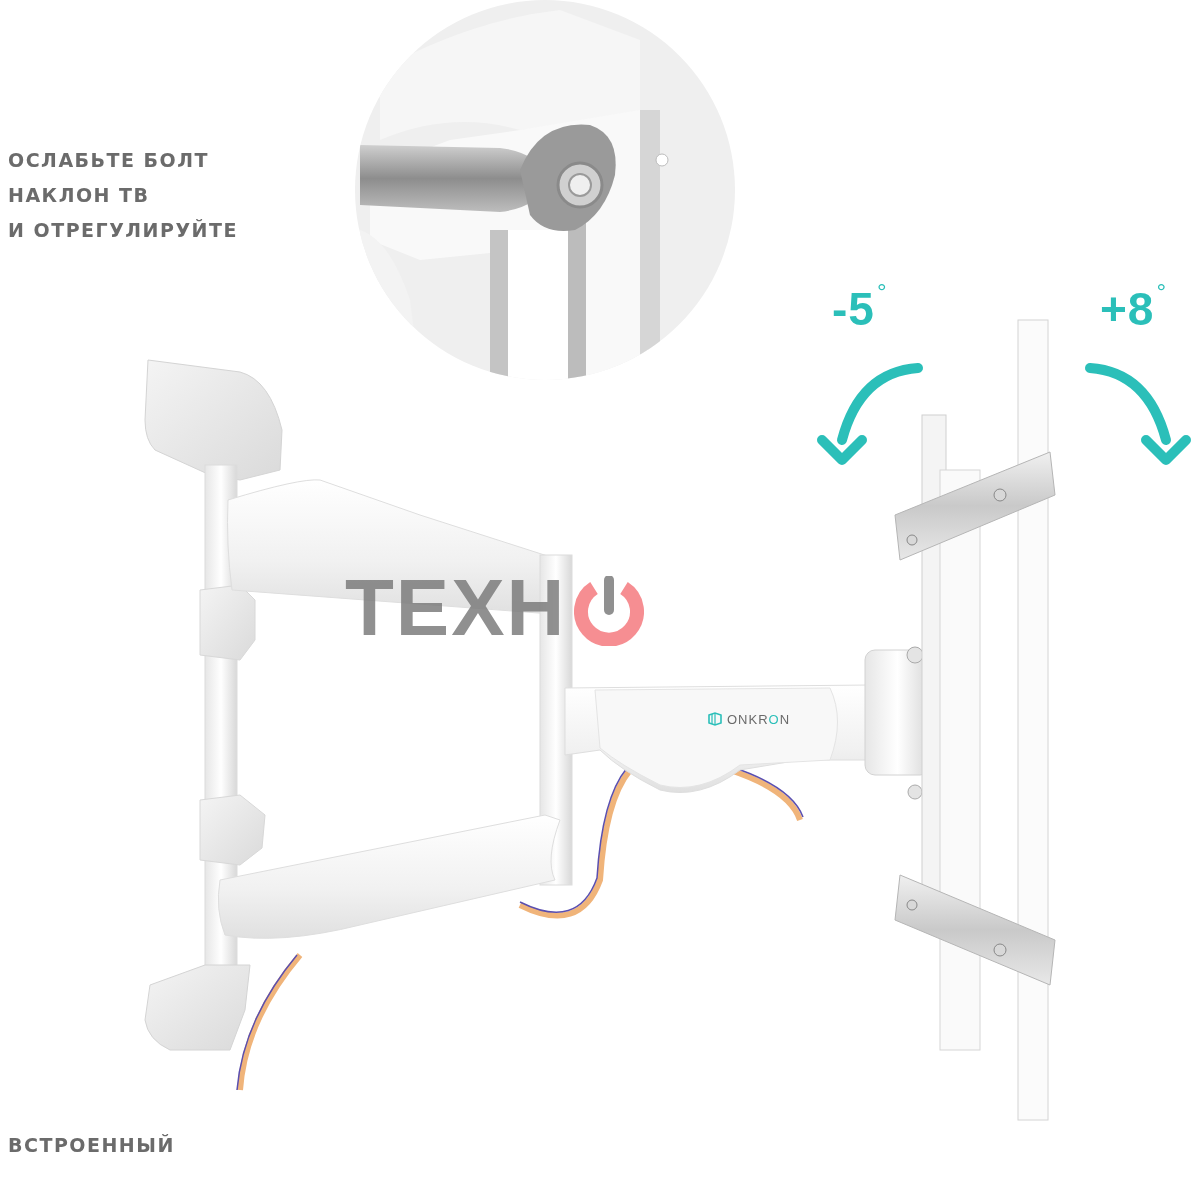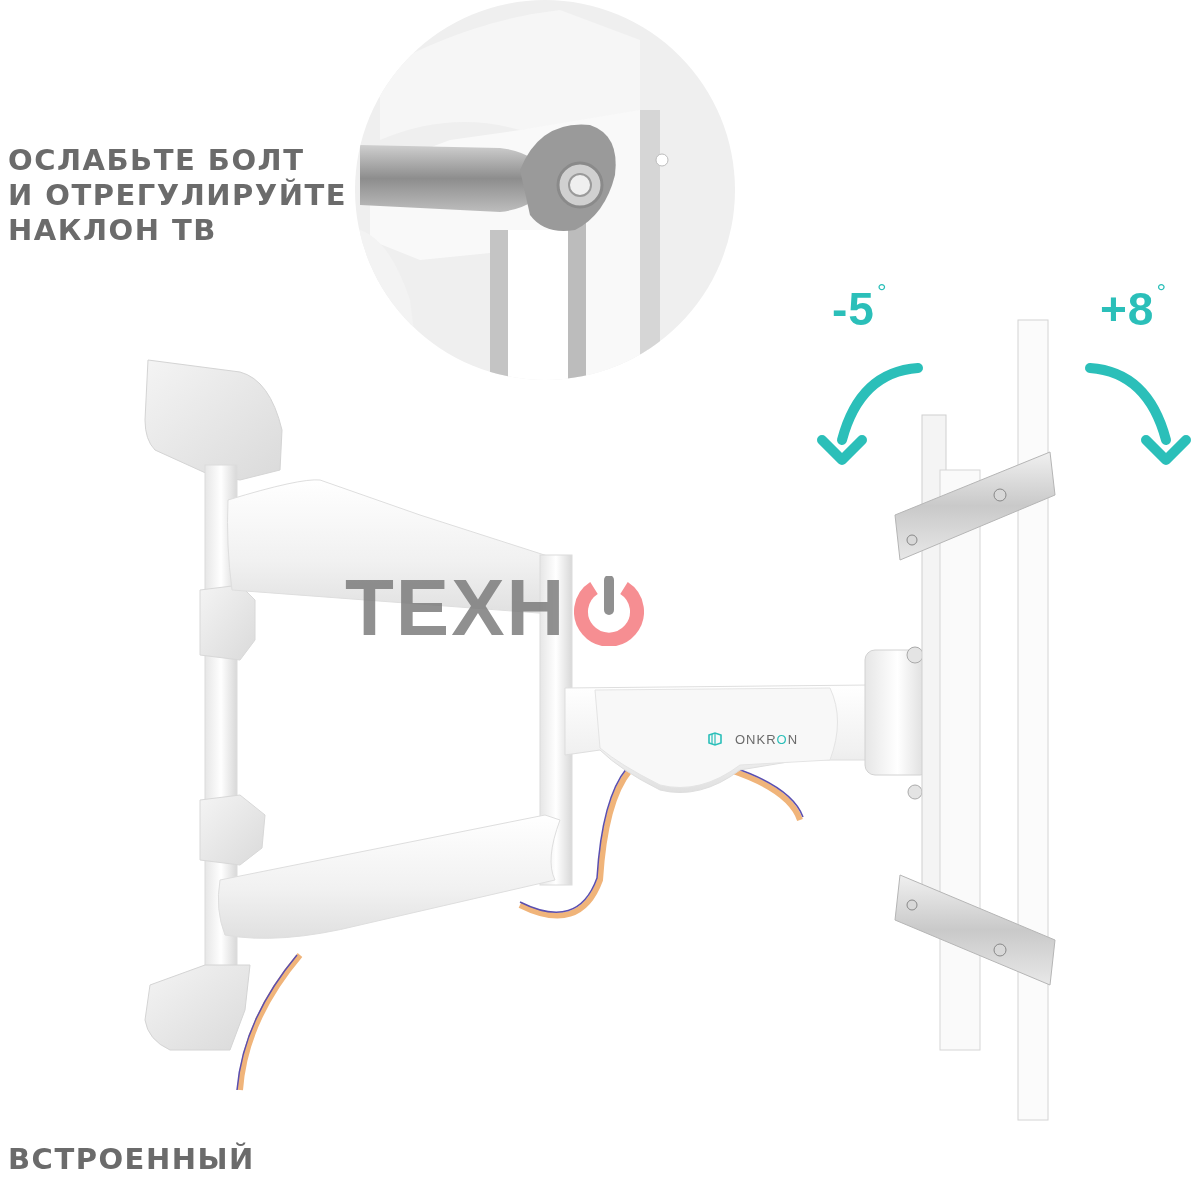--- a/index.html
+++ b/index.html
@@ -1,28 +1,28 @@
 <!DOCTYPE html>
 <html><head>
 <meta charset="utf-8">
 <style>
   html, body { margin:0; padding:0; background:#ffffff; }
   body { width:1199px; height:1200px; position:relative; overflow:hidden; font-family:"DejaVu Sans", sans-serif; }
-  .caption { position:absolute; color:#6b6b6b; font-weight:bold; font-size:29px; line-height:35px; letter-spacing:1.5px; font-family:"DejaVu Sans", sans-serif; }
+  .caption { position:absolute; color:#6b6b6b; font-weight:bold; font-size:19px; line-height:35px; letter-spacing:1.5px; font-family:"DejaVu Sans", sans-serif; }
   .caption div { white-space:nowrap; }
   #cap-top { left:8px; top:143px; }
-  #cap-bottom { left:8px; top:1128px;margin-top:14px; }
+  #cap-bottom { left:8px; top:1128px; }
   .angle { position:absolute; color:#2bbfb9; font-family:"Liberation Sans", sans-serif; font-size:46px; font-weight:bold; letter-spacing:1px; }
   .angle sup { font-size:24px; font-weight:normal; vertical-align:top; position:relative; top:-4px; margin-left:2px; }
   #angle-minus { left:832px; top:282px; }
   #angle-plus { left:1100px; top:282px; }
   #scene { position:absolute; left:0; top:0; }
   #watermark { position:absolute; left:345px; top:568px; height:80px; display:flex; align-items:center; font-family:"Liberation Sans", sans-serif; font-weight:bold; font-size:80px; color:rgba(120,120,120,0.82); letter-spacing:2px;gap:6px; }
   #watermark .power { display:inline-block; width:70px; height:70px; position:relative; margin:0 2px; }
-  #onkron { position:absolute; left:707px; top:730px; display:flex; align-items:center; gap:12px; font-family:"Liberation Sans", sans-serif; font-size:13px; color:#6a6a6a; letter-spacing:1px; }
+  #onkron { position:absolute; left:707px; top:710px; display:flex; align-items:center; gap:4px; font-family:"Liberation Sans", sans-serif; font-size:13px; color:#6a6a6a; letter-spacing:1px; }
   #onkron .on { color:#2bbfb9; }
 </style>
 </head>
 <body>
 
 <svg id="scene" width="1199" height="1200" viewBox="0 0 1199 1200" xmlns="http://www.w3.org/2000/svg">
   <defs>
     <linearGradient id="gArm" x1="0" y1="0" x2="0" y2="1">
       <stop offset="0" stop-color="#ffffff"></stop>
       <stop offset="0.6" stop-color="#f1f1f1"></stop>
@@ -112,22 +112,22 @@
     <path d="M822 440 L842 460 L862 440" stroke="#2bbfb9" stroke-width="10" fill="none" stroke-linecap="round" stroke-linejoin="round"></path>
   </g>
   <g>
     <path d="M1090 368 Q1148 372 1166 440" stroke="#2bbfb9" stroke-width="10" fill="none" stroke-linecap="round"></path>
     <path d="M1146 440 L1166 460 L1186 440" stroke="#2bbfb9" stroke-width="10" fill="none" stroke-linecap="round" stroke-linejoin="round"></path>
   </g>
 </svg>
 
 <div id="cap-top" class="caption">
   <div>ОСЛАБЬТЕ БОЛТ</div>
+  <div>НАКЛОН ТВ</div>
   <div>И ОТРЕГУЛИРУЙТЕ</div>
-  <div>НАКЛОН ТВ</div>
 </div>
 
 <div id="cap-bottom" class="caption">
   <div>ВСТРОЕННЫЙ</div>
 </div>
 
 <div id="angle-minus" class="angle">
   <span>-5</span><sup>°</sup>
 </div>
 <div id="angle-plus" class="angle">

